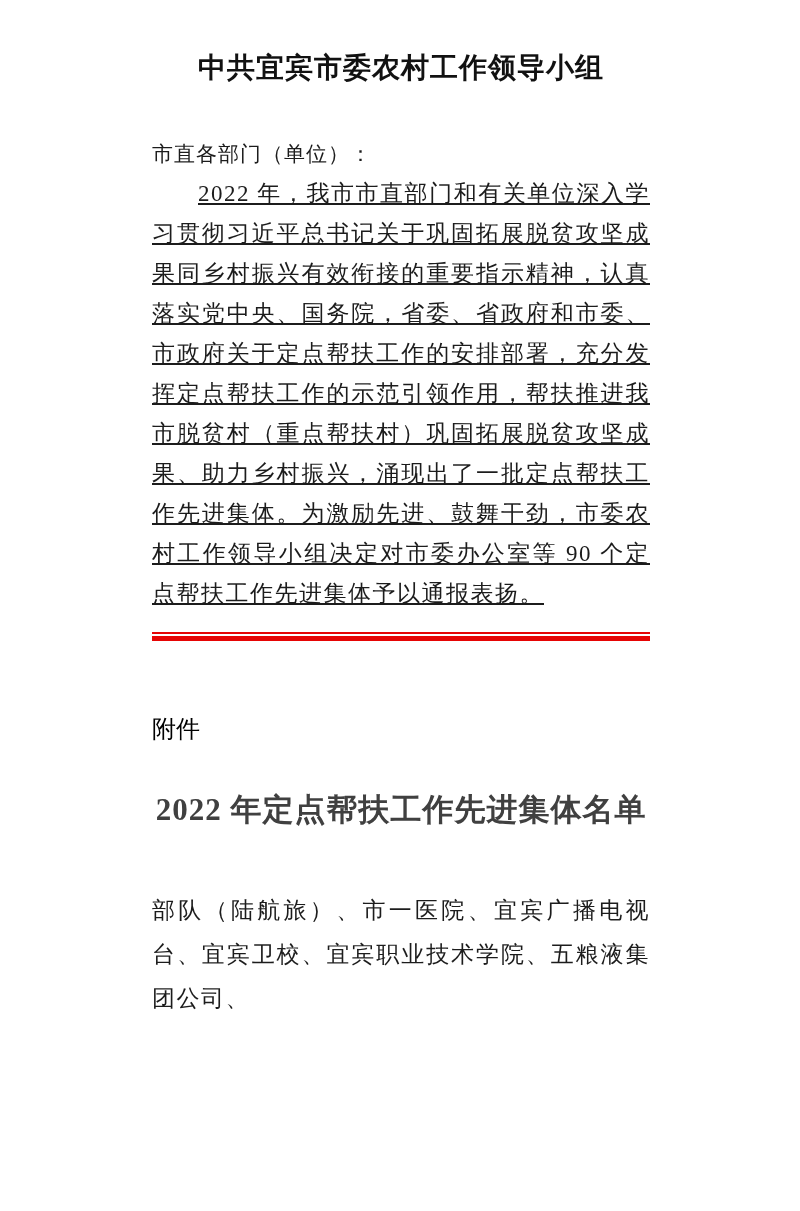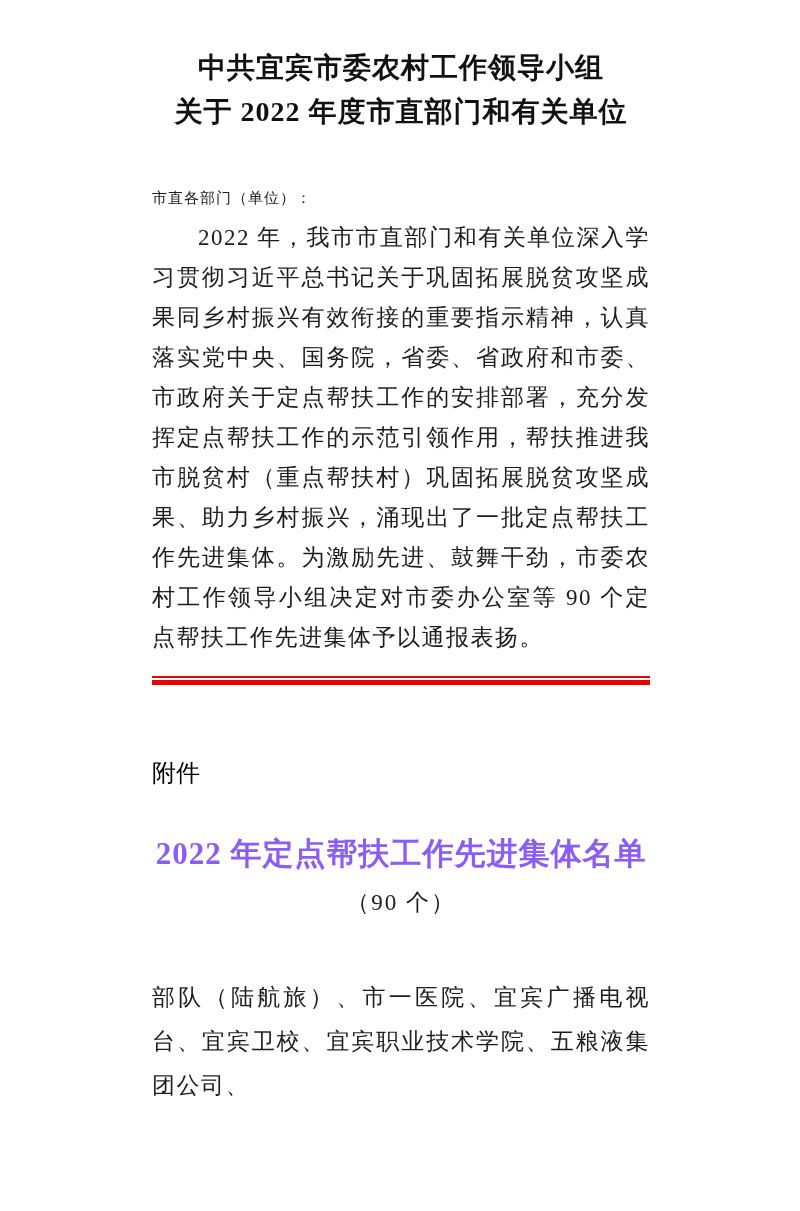--- a/index.html
+++ b/index.html
@@ -24,33 +24,34 @@
     text-align:center;
     font-weight:bold;
     font-size:28px;
     line-height:44px;
     letter-spacing:1px;
     color:#111;
   }
   
   .salutation{
     margin-top:44px;
-    font-size:15px;
+    font-size:21px;
     line-height:40px;
     letter-spacing:1px;
   }
   
   .body-text p{
     margin:0;
     font-size:23px;
     line-height:40px;
     letter-spacing:1.5px;
     text-align:justify;
     text-justify:inter-ideograph;
     text-indent:2em;
+    text-decoration:underline;
   }
   
   .separator{
     margin-top:18px;
     width:100%;
   }
   .separator .thin{height:2px;background:var(--accent-red);}
   .separator .gap{height:2px;background:#ffffff;}
   .separator .thick{height:5px;background:var(--accent-red);}
   
@@ -60,21 +61,21 @@
     font-size:24px;
     color:#000000;
   }
   
   .appendix-title{
     margin-top:44px;
     text-align:center;
     font-weight:bold;
     font-size:31px;
     letter-spacing:1px;
-    color:#8b5cf6;
+    color:#404040;
   }
   .appendix-subtitle{
     margin-top:12px;
     text-align:center;
     font-size:23px;
     letter-spacing:2px;
   }
   
   .list-paragraph{
     margin-top:58px;
@@ -85,35 +86,33 @@
     text-justify:inter-ideograph;
   }
 </style>
 </head>
 <body>
 
 <div class="page">
 
   <div class="title-block">
     <div>中共宜宾市委农村工作领导小组</div>
-    <div>关于 2022 年度市直部门和有关单位</div>
   </div>
 
   <div class="salutation">市直各部门（单位）：</div>
 
   <div class="body-text">
     <p>2022 年，我市市直部门和有关单位深入学习贯彻习近平总书记关于巩固拓展脱贫攻坚成果同乡村振兴有效衔接的重要指示精神，认真落实党中央、国务院，省委、省政府和市委、市政府关于定点帮扶工作的安排部署，充分发挥定点帮扶工作的示范引领作用，帮扶推进我市脱贫村（重点帮扶村）巩固拓展脱贫攻坚成果、助力乡村振兴，涌现出了一批定点帮扶工作先进集体。为激励先进、鼓舞干劲，市委农村工作领导小组决定对市委办公室等 90 个定点帮扶工作先进集体予以通报表扬。</p>
   </div>
 
   <div class="separator">
     <div class="thin"></div>
     <div class="gap"></div>
     <div class="thick"></div>
   </div>
 
   <div class="attachment-label">附件</div>
 
   <div class="appendix-title">2022 年定点帮扶工作先进集体名单</div>
-  <div class="appendix-subtitle">（90 个）</div>
 
   <div class="list-paragraph"><span>部队（陆航旅）、市一医院、宜宾广播电视台、宜宾卫校、宜宾职业技术学院、五粮液集团公司、</span></div>
 
 </div>
 
 </body></html>

